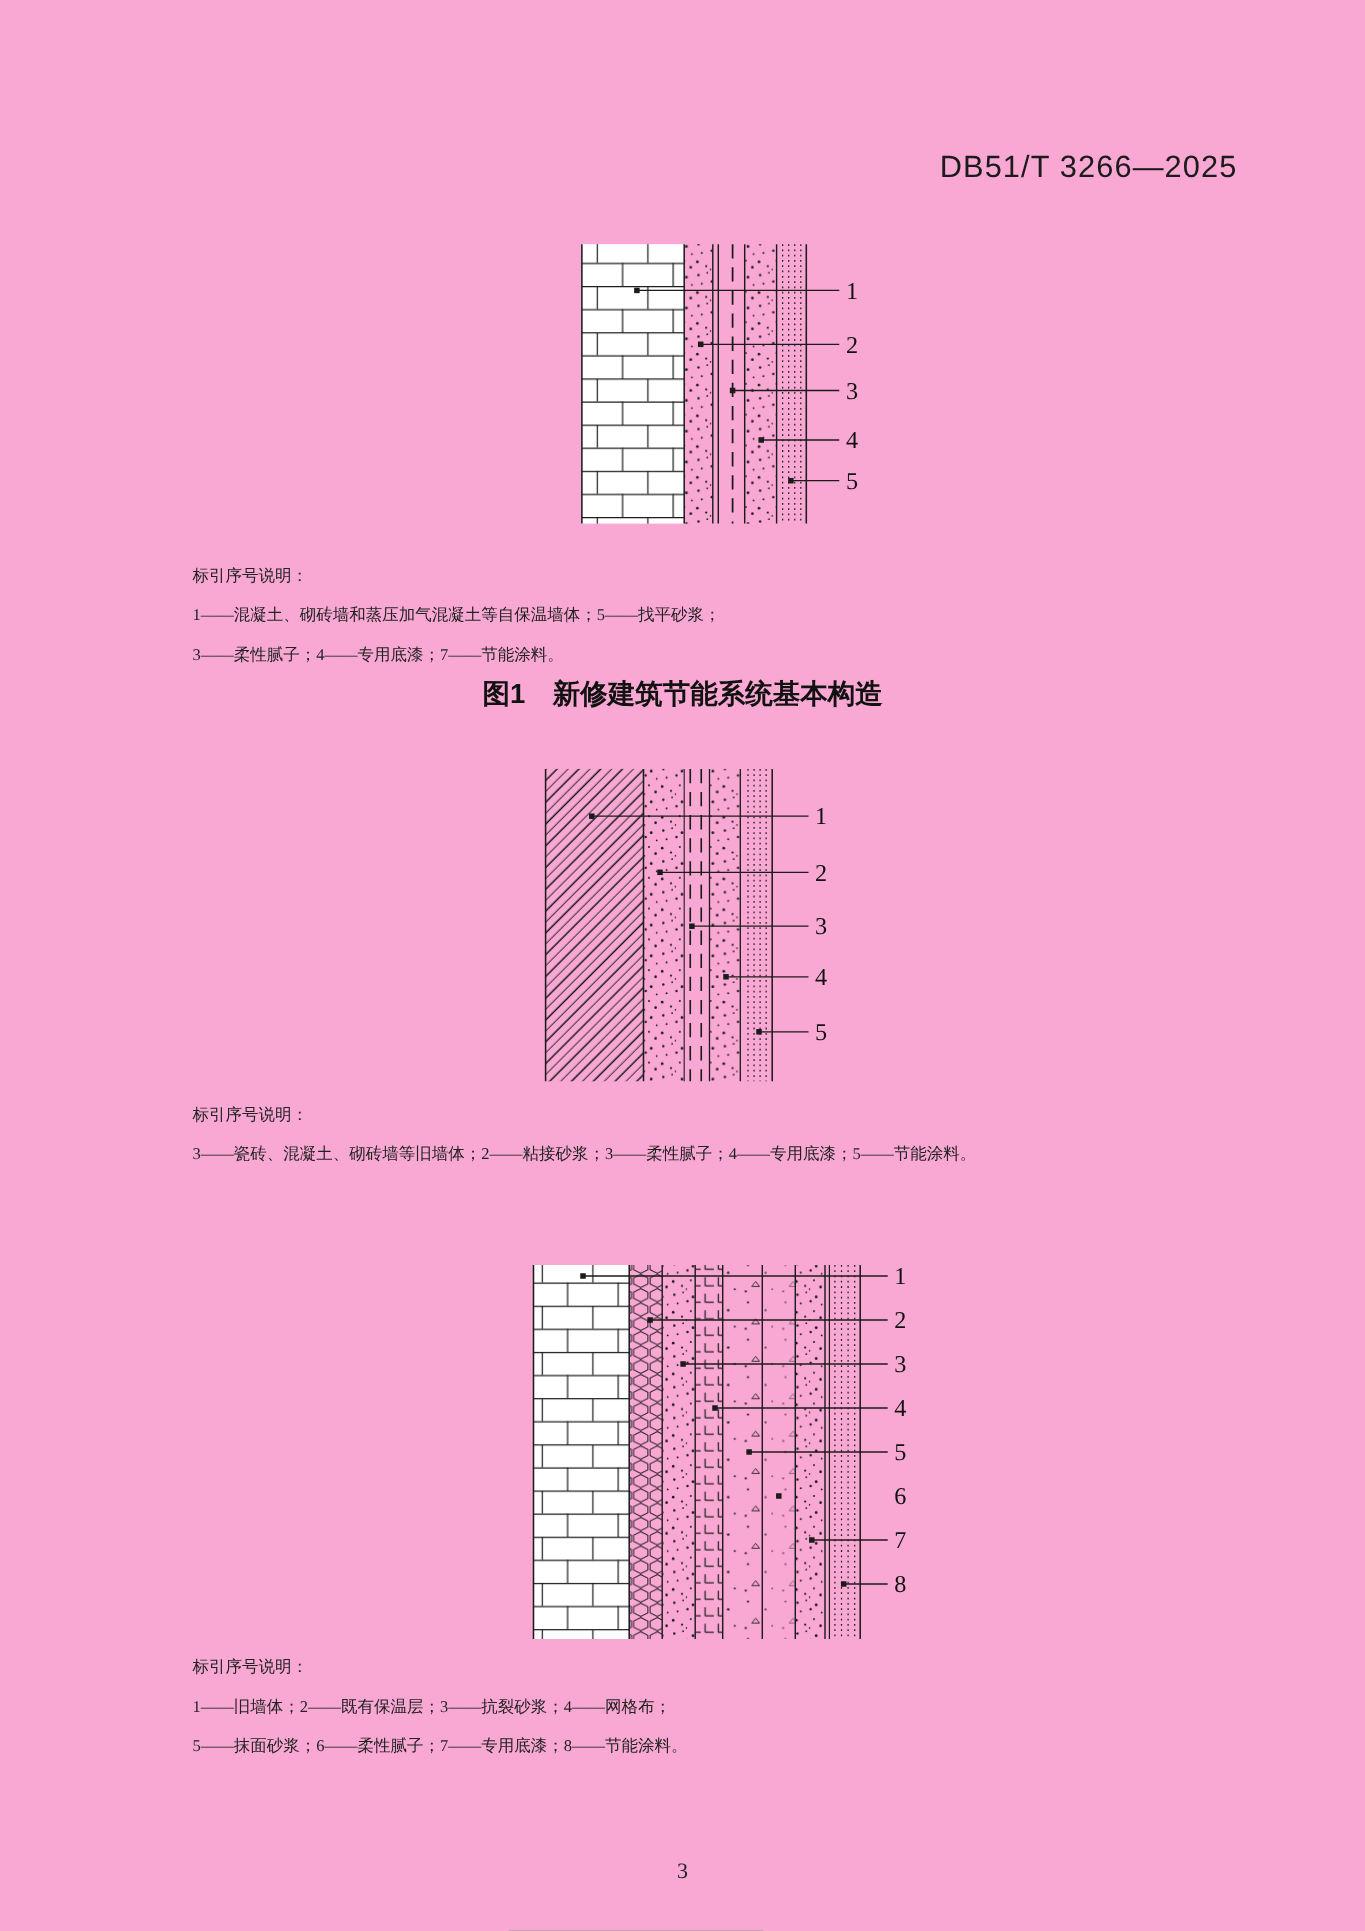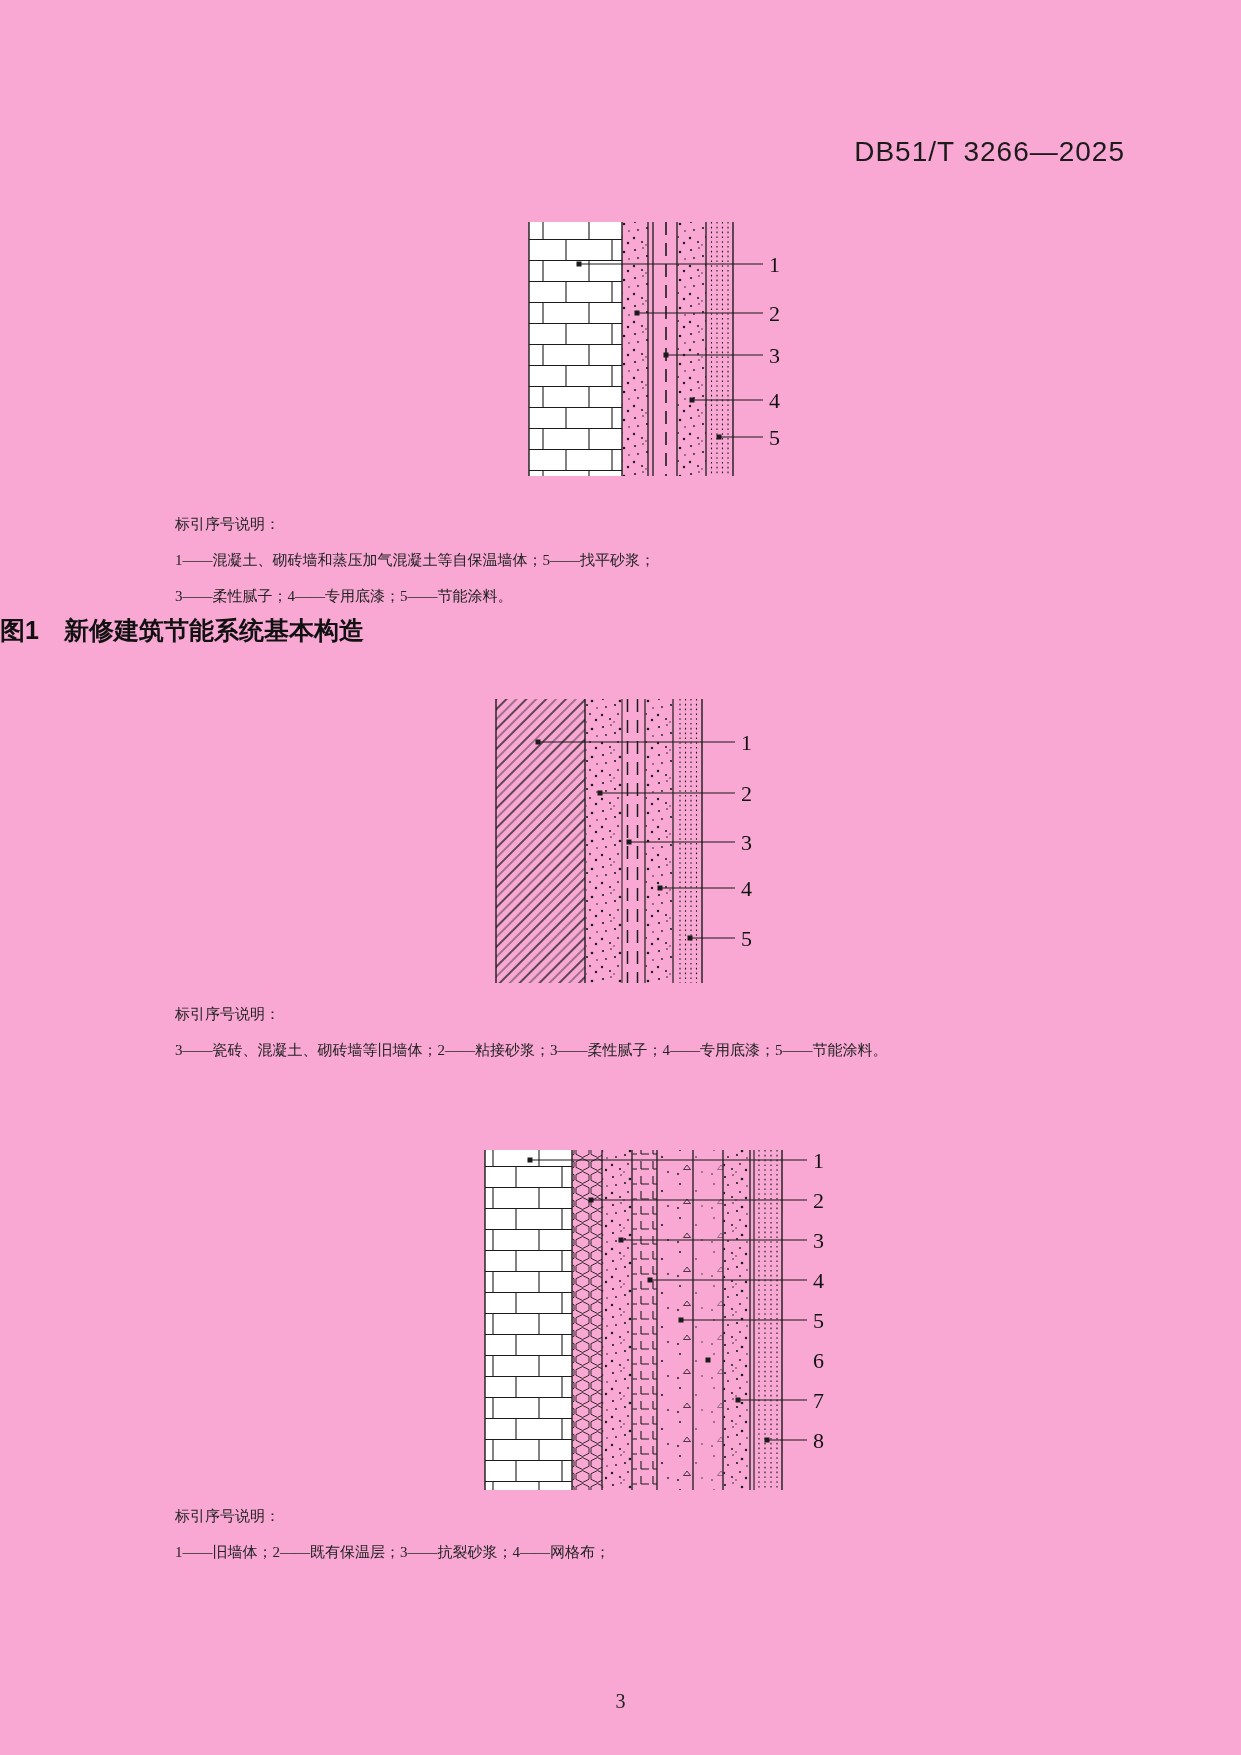--- a/index.html
+++ b/index.html
@@ -10,21 +10,21 @@
   .doc-code{
     position:absolute;top:136px;right:116px;
     font-family:"Liberation Sans","DejaVu Sans",sans-serif;
     font-size:28px;letter-spacing:1px;color:#1b1b1b;
   }
   .fig{position:absolute;}
   .legend{position:absolute;left:175px;font-size:15px;line-height:36px;color:#222;}
   .legend-title{line-height:36px;}
   .legend-line{line-height:36px;}
   .caption{
-    position:absolute;left:0;width:100%;text-align:left;
+    position:absolute;left:0;width:100%;text-align:center;
     font-family:"Liberation Sans","DejaVu Sans",sans-serif;
     font-weight:bold;font-size:25px;color:#111;
   }
   .page-num{position:absolute;left:0;width:100%;text-align:center;top:1690px;font-size:20px;color:#222;}
   svg text.co{
     font-family:"Liberation Serif","DejaVu Serif",serif;
     font-size:22px;fill:#111;
   }
 </style>
 </head>
@@ -113,21 +113,21 @@
       <text class="co" x="249" y="189.5" stroke="none">4</text>
       <line x1="199" y1="219" x2="243" y2="219" stroke-width="1.2"></line>
         <rect x="196.5" y="216.5" width="5" height="5" stroke="none"></rect>
       <text class="co" x="249" y="226.5" stroke="none">5</text>
     </g>
   </svg>
 
   <div class="legend" style="top:506px">
     <div class="legend-title">标引序号说明：</div>
     <div class="legend-line">1——混凝土、砌砖墙和蒸压加气混凝土等自保温墙体；5——找平砂浆；</div>
-    <div class="legend-line">3——柔性腻子；4——专用底漆；5——节能涂料。</div>
+    <div class="legend-line">3——柔性腻子；4——专用底漆；7——节能涂料。</div>
   </div>
 
   <div class="caption" style="top:614px">图1　新修建筑节能系统基本构造</div>
 
   <svg class="fig" style="left:488px;top:695px" width="290" height="292" viewBox="0 0 290 292">
     <g stroke="#1b1b1b">
       <rect x="8" y="4" width="89" height="284" fill="url(#pat-hatch)" stroke="none"></rect>
       <line x1="8" y1="4" x2="8" y2="288" stroke-width="1.4"></line>
       <line x1="97" y1="4" x2="97" y2="288" stroke-width="1.4"></line>
       <rect x="97.5" y="4" width="36.5" height="284" fill="url(#pat-stipple)" stroke="none"></rect>
@@ -222,18 +222,19 @@
       <text class="co" x="343" y="262.5" stroke="none">7</text>
       <line x1="297" y1="295" x2="337" y2="295" stroke-width="1.2"></line>
         <rect x="294.5" y="292.5" width="5" height="5" stroke="none"></rect>
       <text class="co" x="343" y="302.5" stroke="none">8</text>
     </g>
   </svg>
 
   <div class="legend" style="top:1498px">
     <div class="legend-title">标引序号说明：</div>
     <div class="legend-line">1——旧墙体；2——既有保温层；3——抗裂砂浆；4——网格布；</div>
+    <div class="legend-line">5——抹面砂浆；6——柔性腻子；7——专用底漆；8——节能涂料。</div>
   </div>
 
 
   <div class="page-num">3</div>
 
 </div>
 
 </body></html>

